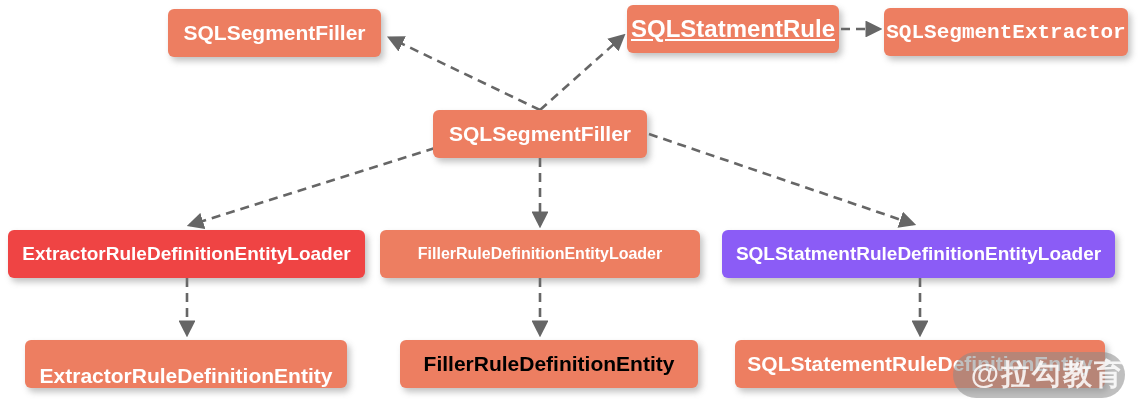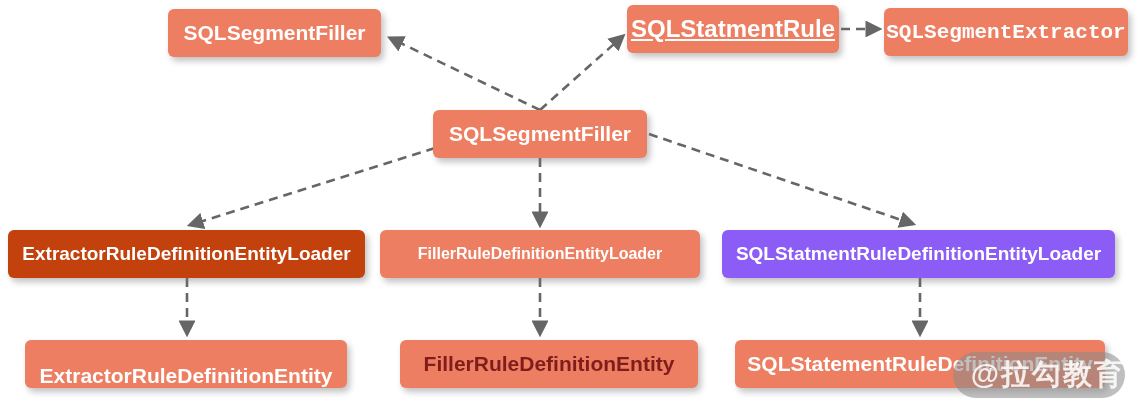--- a/index.html
+++ b/index.html
@@ -80,33 +80,33 @@
       </div>
       <div class="node" style="left: 627px; top: 5px; width: 212px; height: 48px; background: rgb(237, 126, 97); color: rgb(255, 255, 255);">
         <span style="font-size: 24px; text-decoration: underline;">SQLStatmentRule</span>
       </div>
       <div class="node" style="left: 884px; top: 8px; width: 244px; height: 48px; background: rgb(237, 126, 97); color: rgb(255, 255, 255); font-family: Liberation Mono, monospace;">
         <span style="font-size: 21px;">SQLSegmentExtractor</span>
       </div>
       <div class="node" style="left: 433px; top: 110px; width: 214px; height: 48px; background: rgb(237, 126, 97); color: rgb(255, 255, 255);">
         <span style="font-size: 21px;">SQLSegmentFiller</span>
       </div>
-      <div class="node" style="left: 8px; top: 230px; width: 357px; height: 48px; background: #c2410c; color: rgb(255, 255, 255);">
+      <div class="node" style="left: 8px; top: 230px; width: 357px; height: 48px; background: #ef4444; color: rgb(255, 255, 255);">
         <span style="font-size: 19px;">ExtractorRuleDefinitionEntityLoader</span>
       </div>
       <div class="node" style="left: 380px; top: 230px; width: 320px; height: 48px; background: rgb(237, 126, 97); color: rgb(255, 255, 255);">
         <span style="font-size: 16px;">FillerRuleDefinitionEntityLoader</span>
       </div>
       <div class="node" style="left: 722px; top: 230px; width: 393px; height: 48px; background: #8b5cf6; color: rgb(255, 255, 255);">
         <span style="font-size: 19px;">SQLStatmentRuleDefinitionEntityLoader</span>
       </div>
       <div class="node" style="left: 25px; top: 340px; width: 322px; height: 48px; background: rgb(237, 126, 97); color: rgb(255, 255, 255); align-items: flex-end;">
         <span style="font-size: 21px;">ExtractorRuleDefinitionEntity</span>
       </div>
-      <div class="node" style="left: 400px; top: 340px; width: 298px; height: 48px; background: rgb(237, 126, 97); color: #7f1d1d;">
+      <div class="node" style="left: 400px; top: 340px; width: 298px; height: 48px; background: rgb(237, 126, 97); color: #000000;">
         <span style="font-size: 21px;">FillerRuleDefinitionEntity</span>
       </div>
       <div class="node" style="left: 735px; top: 340px; width: 370px; height: 48px; background: rgb(237, 126, 97); color: rgb(255, 255, 255);">
         <span style="font-size: 21px; text-align: center;">SQLStatementRuleDefinitionEntity</span>
       </div>
     </div>
   <div class="watermark">
     <span>@拉勾教育</span>
   </div>
 </div>

